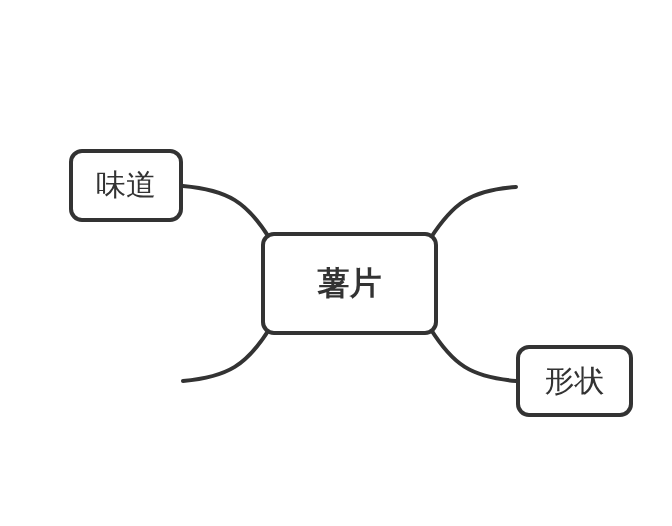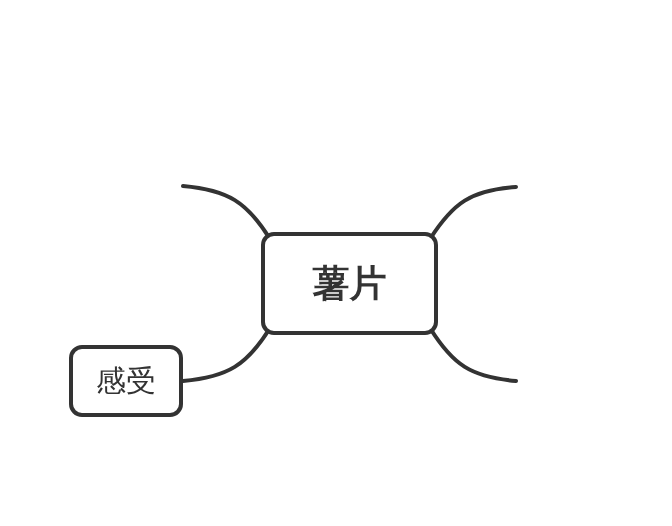--- a/index.html
+++ b/index.html
@@ -37,21 +37,21 @@
     display: flex;
     align-items: center;
     justify-content: center;
     color: #333333;
   }
   .node.branch {
     font-size: 30px;
     font-weight: 400;
   }
   .node.root {
-    font-size: 37px;
+    font-size: 32px;
     font-weight: 700;
   }
   .node-taste   { left: 69px;  top: 149px; width: 114px; height: 73px; }
   .node-color   { left: 516px; top: 150px; width: 117px; height: 72px; }
   .node-feeling { left: 69px;  top: 345px; width: 114px; height: 72px; }
   .node-shape   { left: 516px; top: 345px; width: 117px; height: 72px; }
   .node-root    { left: 261px; top: 232px; width: 177px; height: 103px; }
   .label {
     white-space: nowrap;
   }
@@ -61,24 +61,27 @@
 
 <div class="canvas">
 
   <svg class="connectors" width="672" height="526" viewBox="0 0 672 526" xmlns="http://www.w3.org/2000/svg">
     <path d="M 183 186 C 228 190 247 202 270 239" stroke="#333333"></path>
     <path d="M 516 187 C 471 190 453 203 430 239" stroke="#333333"></path>
     <path d="M 183 381 C 228 377 247 365 270 328" stroke="#333333"></path>
     <path d="M 516 381 C 471 377 453 365 430 328" stroke="#333333"></path>
   </svg>
 
+  <div class="node branch node-taste">
+    <span class="label">味道</span>
+  </div>
 
 
-  <div class="node branch node-feeling">
-    <span class="label">感受</span>
+
+  <div class="node branch node-shape">
+    <span class="label">形状</span>
   </div>
-
 
   <div class="node root node-root">
     <span class="label">薯片</span>
   </div>
 
 </div>
 
 </body></html>

